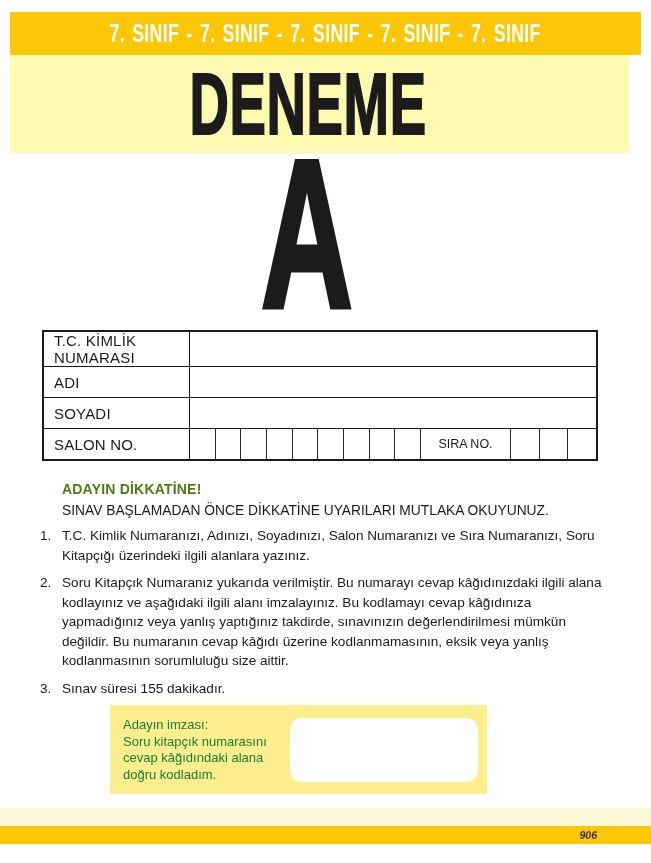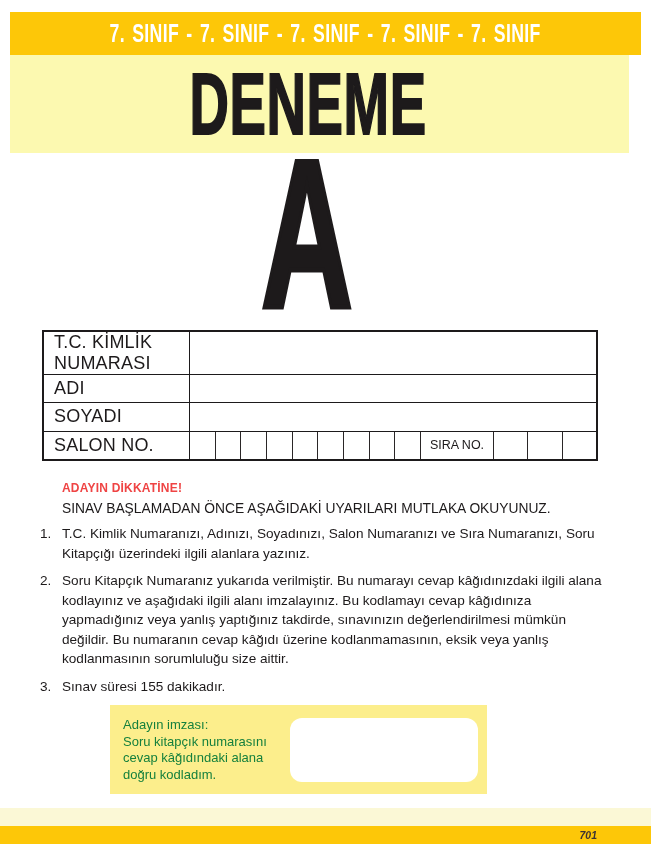--- a/index.html
+++ b/index.html
@@ -62,49 +62,49 @@
   }
   .form-row {
     flex: 1; display: flex; align-items: stretch;
     border-bottom: 1.5px solid #1d1a1b;
   }
   .form-row:last-child { border-bottom: none; }
   .form-label {
     width: 146px; flex: none;
     display: flex; align-items: center;
     padding-left: 10px;
-    font-size: 18px; letter-spacing: 0.2px;
+    font-size: 15px; letter-spacing: 0.2px;
     border-right: 1.5px solid #1d1a1b;
   }
   .form-value { flex: 1; }
   .digit-box {
     width: 25.6px; flex: none;
     border-right: 1px solid #2a2627;
   }
   .digit-box:last-of-type { border-right: none; }
   .salon-boxes { display: flex; width: 230px; flex: none; }
   .salon-boxes .digit-box { flex: 1; }
   .salon-boxes .digit-box:last-child { border-right: none; }
   .sira-label {
-    width: 74px; flex: none;
+    width: 91px; flex: none;
     display: flex; align-items: center; justify-content: center;
     font-size: 12.5px;
     border-left: 1px solid #2a2627; border-right: 1px solid #2a2627;
   }
   .sira-boxes { display: flex; flex: 1; }
   .sira-boxes .digit-box { flex: 1; border-right: 1px solid #2a2627; }
   .sira-boxes .digit-box:last-child { border-right: none; }
 
   
   .notice {
     position: absolute; left: 40px; top: 481px; width: 562px;
   }
   .notice-heading {
     margin-left: 22px;
-    color: #ef4444; font-weight: 700; font-size: 12px;
+    color: #4d7c0f; font-weight: 700; font-size: 14px;
     letter-spacing: 0.2px;
   }
   .notice-subheading {
     margin-left: 22px; margin-top: 6px;
     font-size: 13.8px; color: #1d1a1b;
   }
   .notice-item {
     display: flex; margin-top: 8px;
     font-size: 13.6px; line-height: 19.5px; color: #1d1a1b;
   }
@@ -190,21 +190,21 @@
       <div class="sira-boxes">
         <div class="digit-box"></div>
         <div class="digit-box"></div>
         <div class="digit-box"></div>
       </div>
     </div>
   </div>
 
   <div class="notice">
     <div class="notice-heading">ADAYIN DİKKATİNE!</div>
-    <div class="notice-subheading">SINAV BAŞLAMADAN ÖNCE AŞAĞIDAKİ UYARILARI MUTLAKA OKUYUNUZ.</div>
+    <div class="notice-subheading">SINAV BAŞLAMADAN ÖNCE DİKKATİNE UYARILARI MUTLAKA OKUYUNUZ.</div>
 
     <div class="notice-item">
       <div class="notice-num">1.</div>
       <div class="notice-text">T.C. Kimlik Numaranızı, Adınızı, Soyadınızı, Salon Numaranızı ve Sıra Numaranızı, Soru Kitapçığı üzerindeki ilgili alanlara yazınız.</div>
     </div>
     <div class="notice-item">
       <div class="notice-num">2.</div>
       <div class="notice-text">Soru Kitapçık Numaranız yukarıda verilmiştir. Bu numarayı cevap kâğıdınızdaki ilgili alana kodlayınız ve aşağıdaki ilgili alanı imzalayınız. Bu kodlamayı cevap kâğıdınıza yapmadığınız veya yanlış yaptığınız takdirde, sınavınızın değerlendirilmesi mümkün değildir. Bu numaranın cevap kâğıdı üzerine kodlanmamasının, eksik veya yanlış kodlanmasının sorumluluğu size aittir.</div>
     </div>
     <div class="notice-item">
@@ -218,15 +218,15 @@
       <div>Adayın imzası:</div>
       <div>Soru kitapçık numarasını</div>
       <div>cevap kâğıdındaki alana</div>
       <div>doğru kodladım.</div>
     </div>
     <div class="signature-field"></div>
   </div>
 
   <div class="footer-pale-bar"></div>
   <div class="footer-gold-bar"></div>
-  <div class="footer-code">701</div>
+  <div class="footer-code">906</div>
 
 </div>
 
 </body></html>

